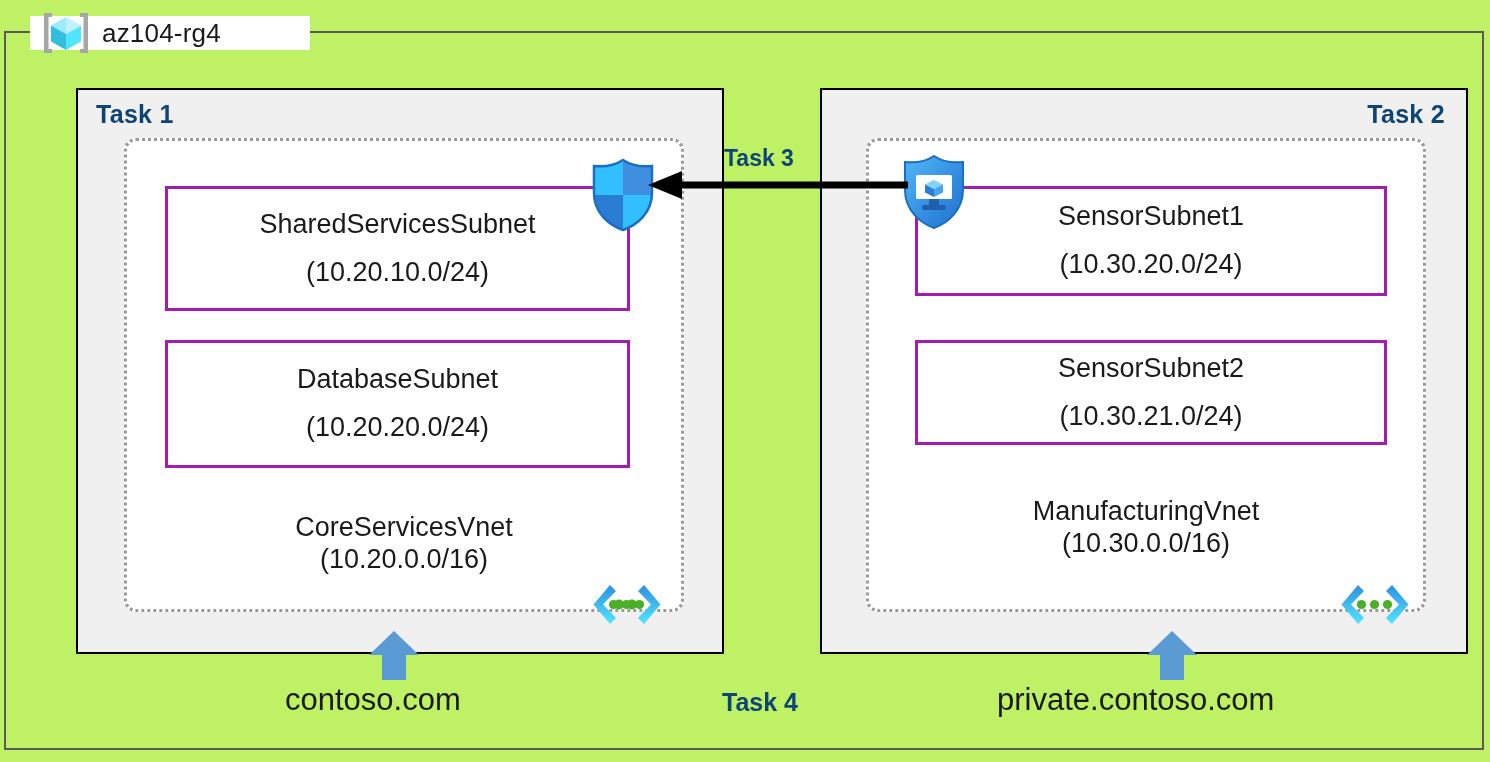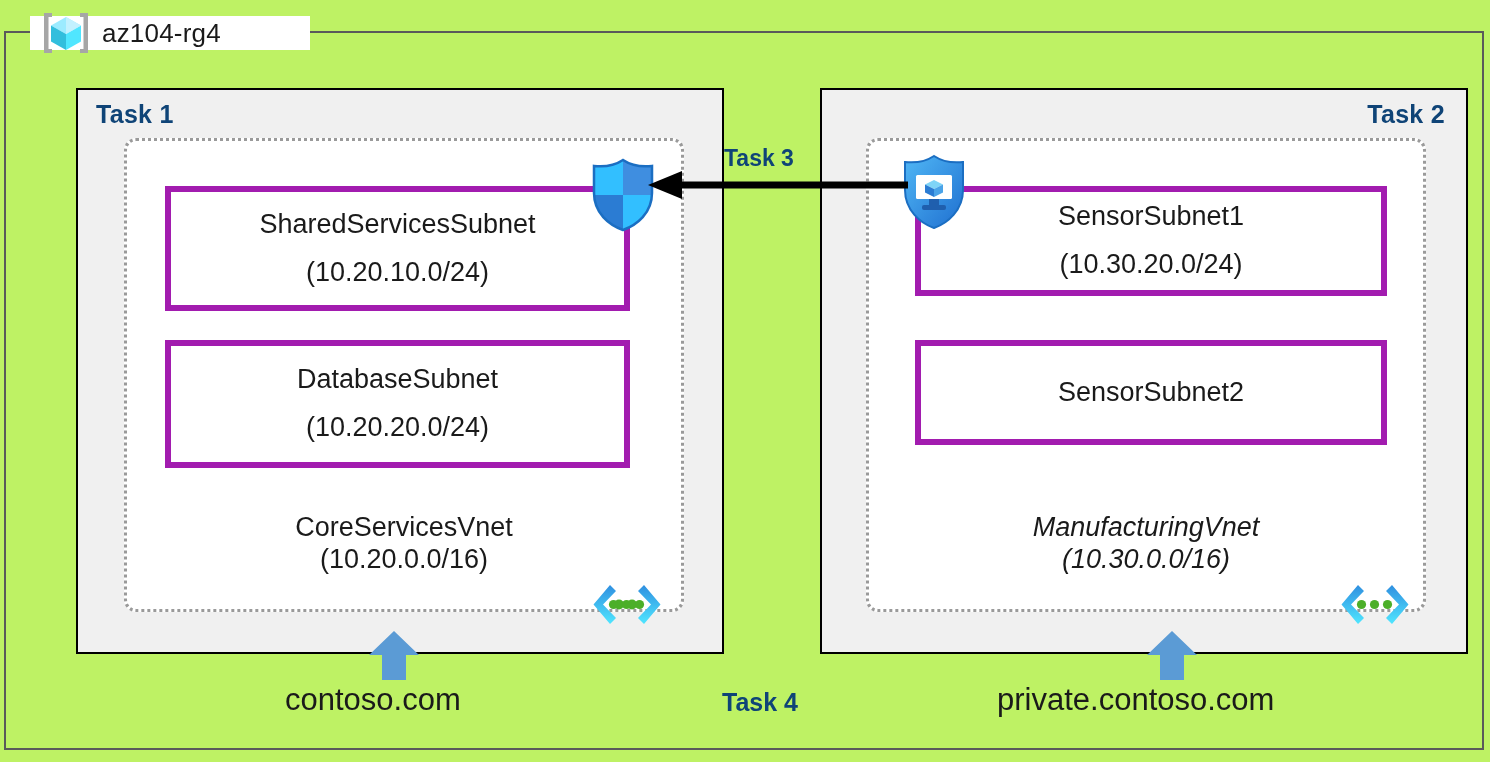--- a/index.html
+++ b/index.html
@@ -86,21 +86,21 @@
     border-radius: 12px;
     box-sizing: border-box;
   }
   #vnet1-box { left: 124px; top: 138px; width: 560px; height: 474px; }
   #vnet2-box { left: 866px; top: 138px; width: 560px; height: 474px; }
 
   
   .subnet-box {
     position: absolute;
     background: #ffffff;
-    border: 6px solid #a21caf;
+    border: 3px solid #a21caf;
     box-sizing: border-box;
     display: flex;
     flex-direction: column;
     align-items: center;
     justify-content: center;
     gap: 16px;
   }
   #subnet-shared   { left: 165px;  top: 186px; width: 465px; height: 125px; }
   #subnet-database { left: 165px;  top: 340px; width: 465px; height: 128px; }
   #subnet-sensor1  { left: 915px;  top: 186px; width: 472px; height: 110px; }
@@ -113,21 +113,21 @@
     white-space: nowrap;
   }
 
   
   .vnet-caption {
     position: absolute;
     text-align: center;
     width: 560px;
   }
   #vnet1-caption { left: 124px; top: 512px; }
-  #vnet2-caption { left: 866px; top: 512px; font-style: italic; }
+  #vnet2-caption { left: 866px; top: 496px; }
 
   
   .rg-icon { width: 52px; height: 46px; display: block; }
 
   
   .icon-abs { position: absolute; }
   #nsg-icon { left: 585px; top: 157px; width: 76px; height: 76px; }
   #asg-icon { left: 897px; top: 153px; width: 74px; height: 78px; }
 
   
@@ -266,20 +266,21 @@
 
   <div class="vnet-box" id="vnet2-box"></div>
 
   <div class="subnet-box" id="subnet-sensor1">
     <div class="net-name">SensorSubnet1</div>
     <div class="net-cidr">(10.30.20.0/24)</div>
   </div>
 
   <div class="subnet-box" id="subnet-sensor2">
     <div class="net-name">SensorSubnet2</div>
+    <div class="net-cidr">(10.30.21.0/24)</div>
   </div>
 
   <div class="vnet-caption" id="vnet2-caption">
     <div class="net-name">ManufacturingVnet</div>
     <div class="net-cidr">(10.30.0.0/16)</div>
   </div>
 
   <span class="icon-abs" id="vnet2-icon">
     <svg viewBox="0 0 70 44" xmlns="http://www.w3.org/2000/svg">
       <defs>

